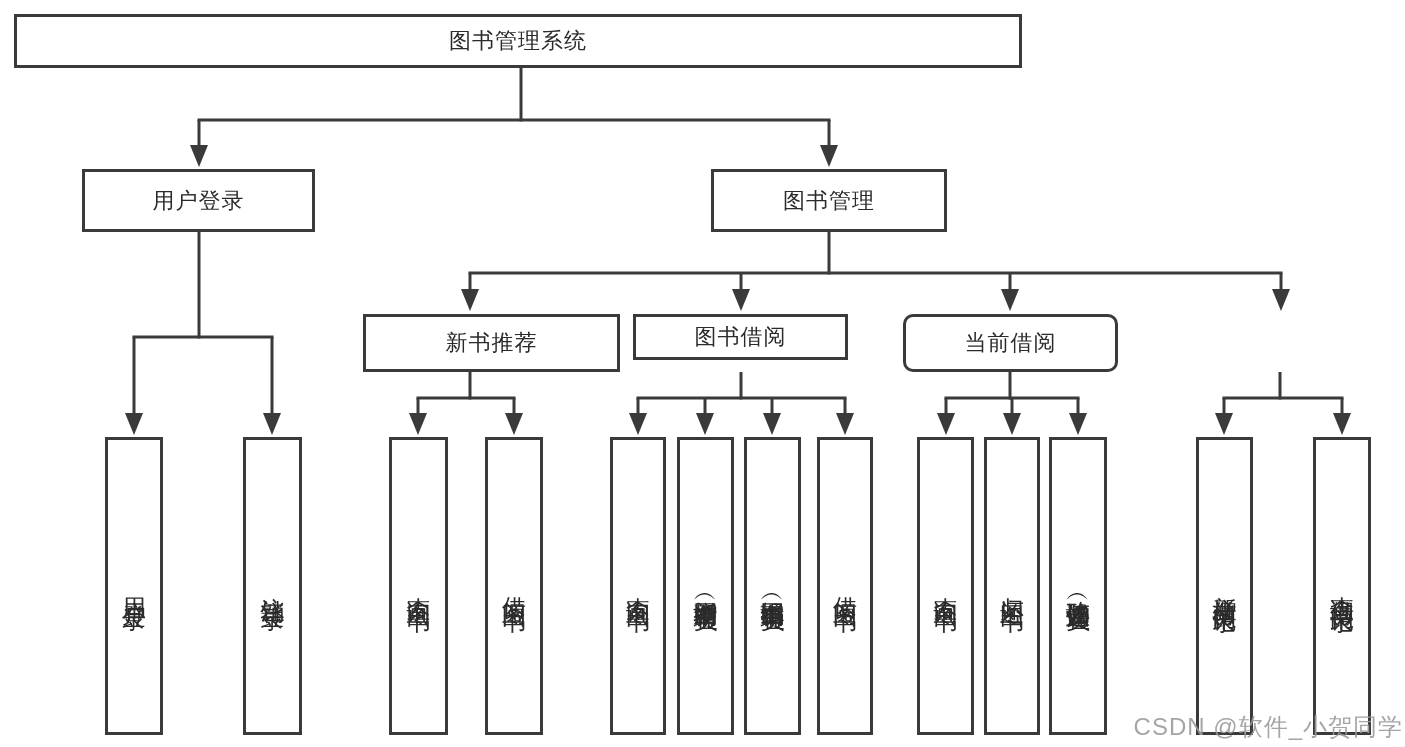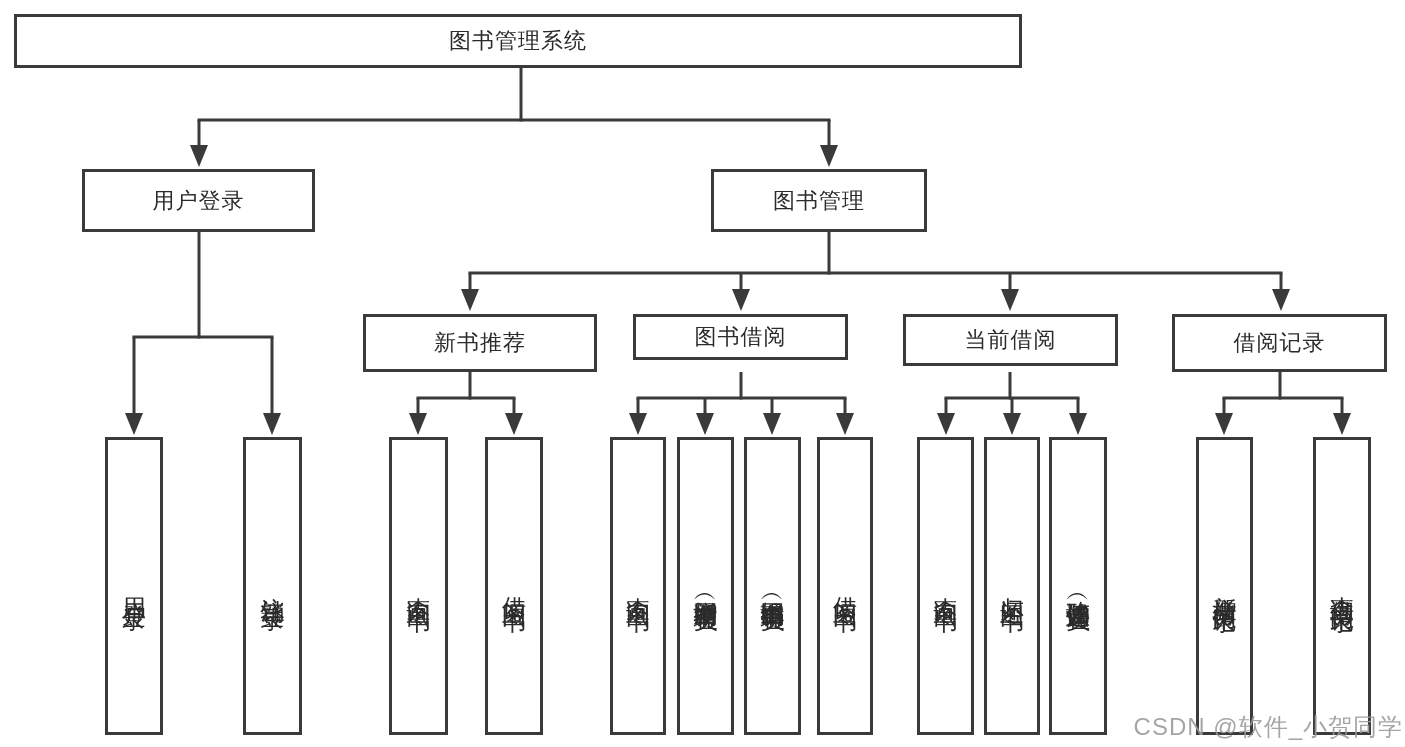--- a/index.html
+++ b/index.html
@@ -123,26 +123,25 @@
       <line x1="1224" y1="398" x2="1224" y2="414"></line>
       <polygon points="1215,413 1233,413 1224,435" stroke="none"></polygon>
       <line x1="1342" y1="398" x2="1342" y2="414"></line>
       <polygon points="1333,413 1351,413 1342,435" stroke="none"></polygon>
     </g>
   </svg>
 
   <div class="box" style="left:14px;top:14px;width:1008px;height:54px;">图书管理系统</div>
 
   <div class="box" style="left:82px;top:169px;width:233px;height:63px;">用户登录</div>
-  <div class="box" style="left:711px;top:169px;width:216px;height:63px;">图书管理</div>
+  <div class="box" style="left:711px;top:169px;width:236px;height:63px;">图书管理</div>
 
-  <div class="box" style="left:363px;top:314px;width:234px;height:58px;">新书推荐</div>
+  <div class="box" style="left:363px;top:314px;width:257px;height:58px;">新书推荐</div>
   <div class="box" style="left:633px;top:314px;width:215px;height:46px;">图书借阅</div>
-  <div class="box" style="left:903px;top:314px;width:215px;height:52px;">当前借阅</div>
-  <div class="box" style="left:1172px;top:314px;width:215px;height:58px;">借阅记录</div>
+  <div class="box" style="left:903px;top:314px;width:215px;height:58px;border-radius:10px;">当前借阅</div>
 
   <div class="box leaf" style="left:105px;top:437px;width:58px;height:298px;">用户登录</div>
   <div class="box leaf" style="left:243px;top:437px;width:59px;height:298px;">注销登录</div>
 
   <div class="box leaf" style="left:389px;top:437px;width:59px;height:298px;">查询图书</div>
   <div class="box leaf" style="left:485px;top:437px;width:58px;height:298px;">借阅图书</div>
 
   <div class="box leaf" style="left:610px;top:437px;width:56px;height:298px;">查询图书</div>
   <div class="box leaf" style="left:677px;top:437px;width:57px;height:298px;letter-spacing:1px;">新增图书（管理员）</div>
   <div class="box leaf" style="left:744px;top:437px;width:57px;height:298px;letter-spacing:1px;">编辑图书（管理员）</div>

